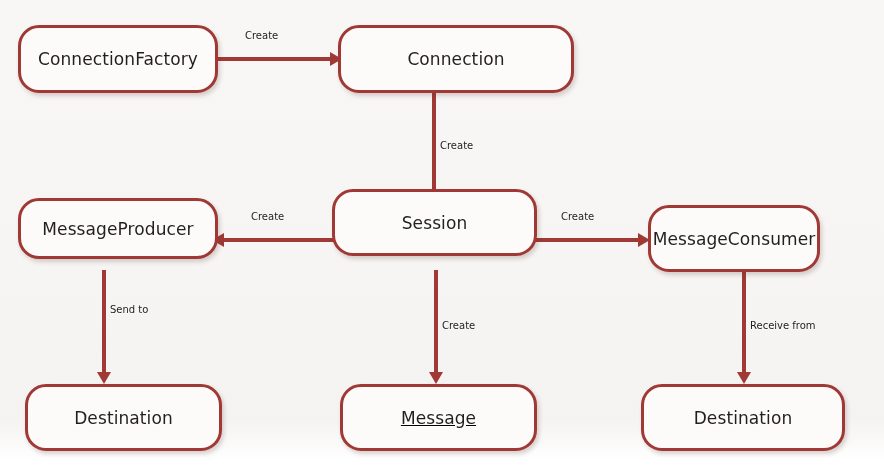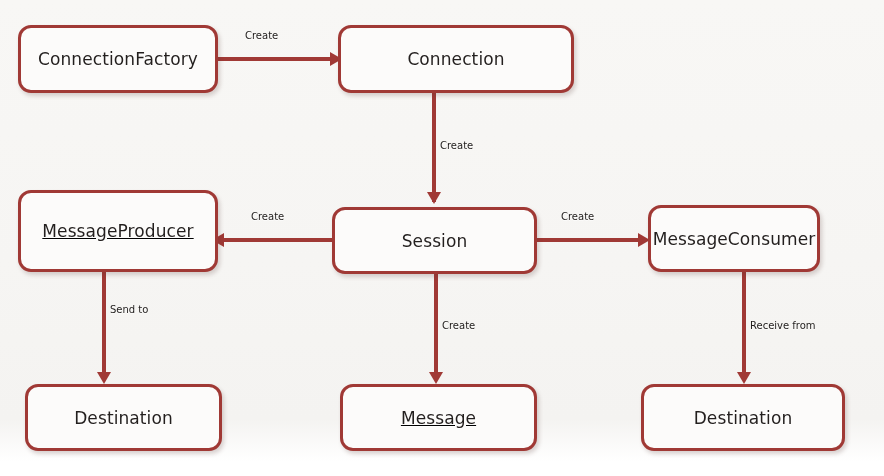--- a/index.html
+++ b/index.html
@@ -15,21 +15,21 @@
     font-family: "DejaVu Sans", "Liberation Sans", sans-serif;
     overflow: hidden;
   }
 
   
   .node {
     position: absolute;
     box-sizing: border-box;
     background: #fcfbfa;
     border: 3px solid #a03935;
-    border-radius: 13px;
+    border-radius: 21px;
     display: flex;
     align-items: center;
     justify-content: center;
     box-shadow: 2px 3px 4px rgba(90,60,55,0.22);
     z-index: 3;
   }
   .node .node-label {
     font-size: 17px;
     color: #231f1e;
     letter-spacing: 0.1px;
@@ -116,25 +116,25 @@
   <div class="edge-label" style="left:750px; top:320px;">Receive from</div>
 
   <div class="node" style="left:18px; top:25px; width:200px; height:68px;">
     <span class="node-label">ConnectionFactory</span>
   </div>
 
   <div class="node" style="left:338px; top:25px; width:236px; height:68px;">
     <span class="node-label">Connection</span>
   </div>
 
-  <div class="node" style="left:18px; top:190px; width:200px; height:82px;text-decoration:underline;">
+  <div class="node" style="left:18px; top:198px; width:200px; height:61px;">
     <span class="node-label">MessageProducer</span>
   </div>
 
-  <div class="node" style="left:332px; top:207px; width:205px; height:67px;">
+  <div class="node" style="left:332px; top:189px; width:205px; height:67px;">
     <span class="node-label">Session</span>
   </div>
 
   <div class="node" style="left:648px; top:205px; width:172px; height:67px;">
     <span class="node-label">MessageConsumer</span>
   </div>
 
   <div class="node" style="left:25px; top:384px; width:197px; height:67px;">
     <span class="node-label">Destination</span>
   </div>

